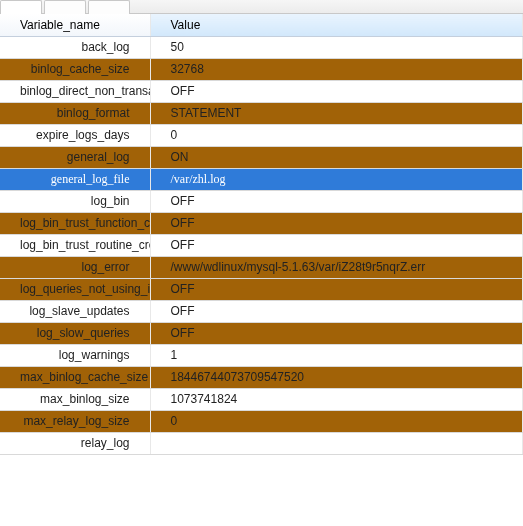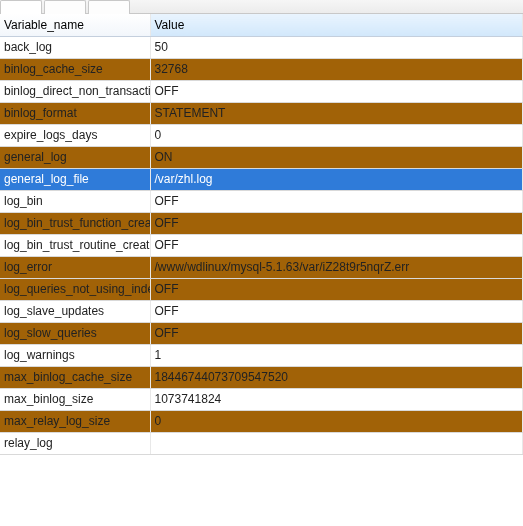--- a/index.html
+++ b/index.html
@@ -34,41 +34,42 @@
     width: 100%;
     border-collapse: collapse;
     table-layout: fixed;
   }
   .grid col.c-name { width: 150px; }
   .grid col.c-val  { width: auto; }
   .grid th, .grid td {
     border-bottom: 1px solid #d9d9d9;
     border-right: 1px solid #e8e8e8;
     text-align: left;
-    padding: 3px 4px;
+    padding: 3px 20px;
     font-weight: normal;
     height: 22px;
     white-space: nowrap;
     overflow: hidden;
     text-overflow: clip;
   }
   .grid thead th {
     background: linear-gradient(#ffffff,#f2f6fb);
     border-bottom: 1px solid #c4cfdd;
   }
   .grid thead th.hval {
     background: linear-gradient(#e9f4fe,#d2e8fb);
     margin-top: 17px;
   }
-  .grid tbody tr td.name { color: #222; }
+  .grid tbody tr td.name { color: #222; text-align: right; }
   .grid tbody tr td.val  { color: #222; }
   .grid tbody tr.alt td { background: #a16207; }
   .grid tbody tr.selected td {
     background: #2f7bd9;
     color: #ffffff;
+    font-family: Liberation Serif, serif;
   }
 </style>
 </head>
 <body>
 
 <div class="tabstrip">
   <div class="tab active"></div>
   <div class="tab"></div>
   <div class="tab"></div>
 </div>

